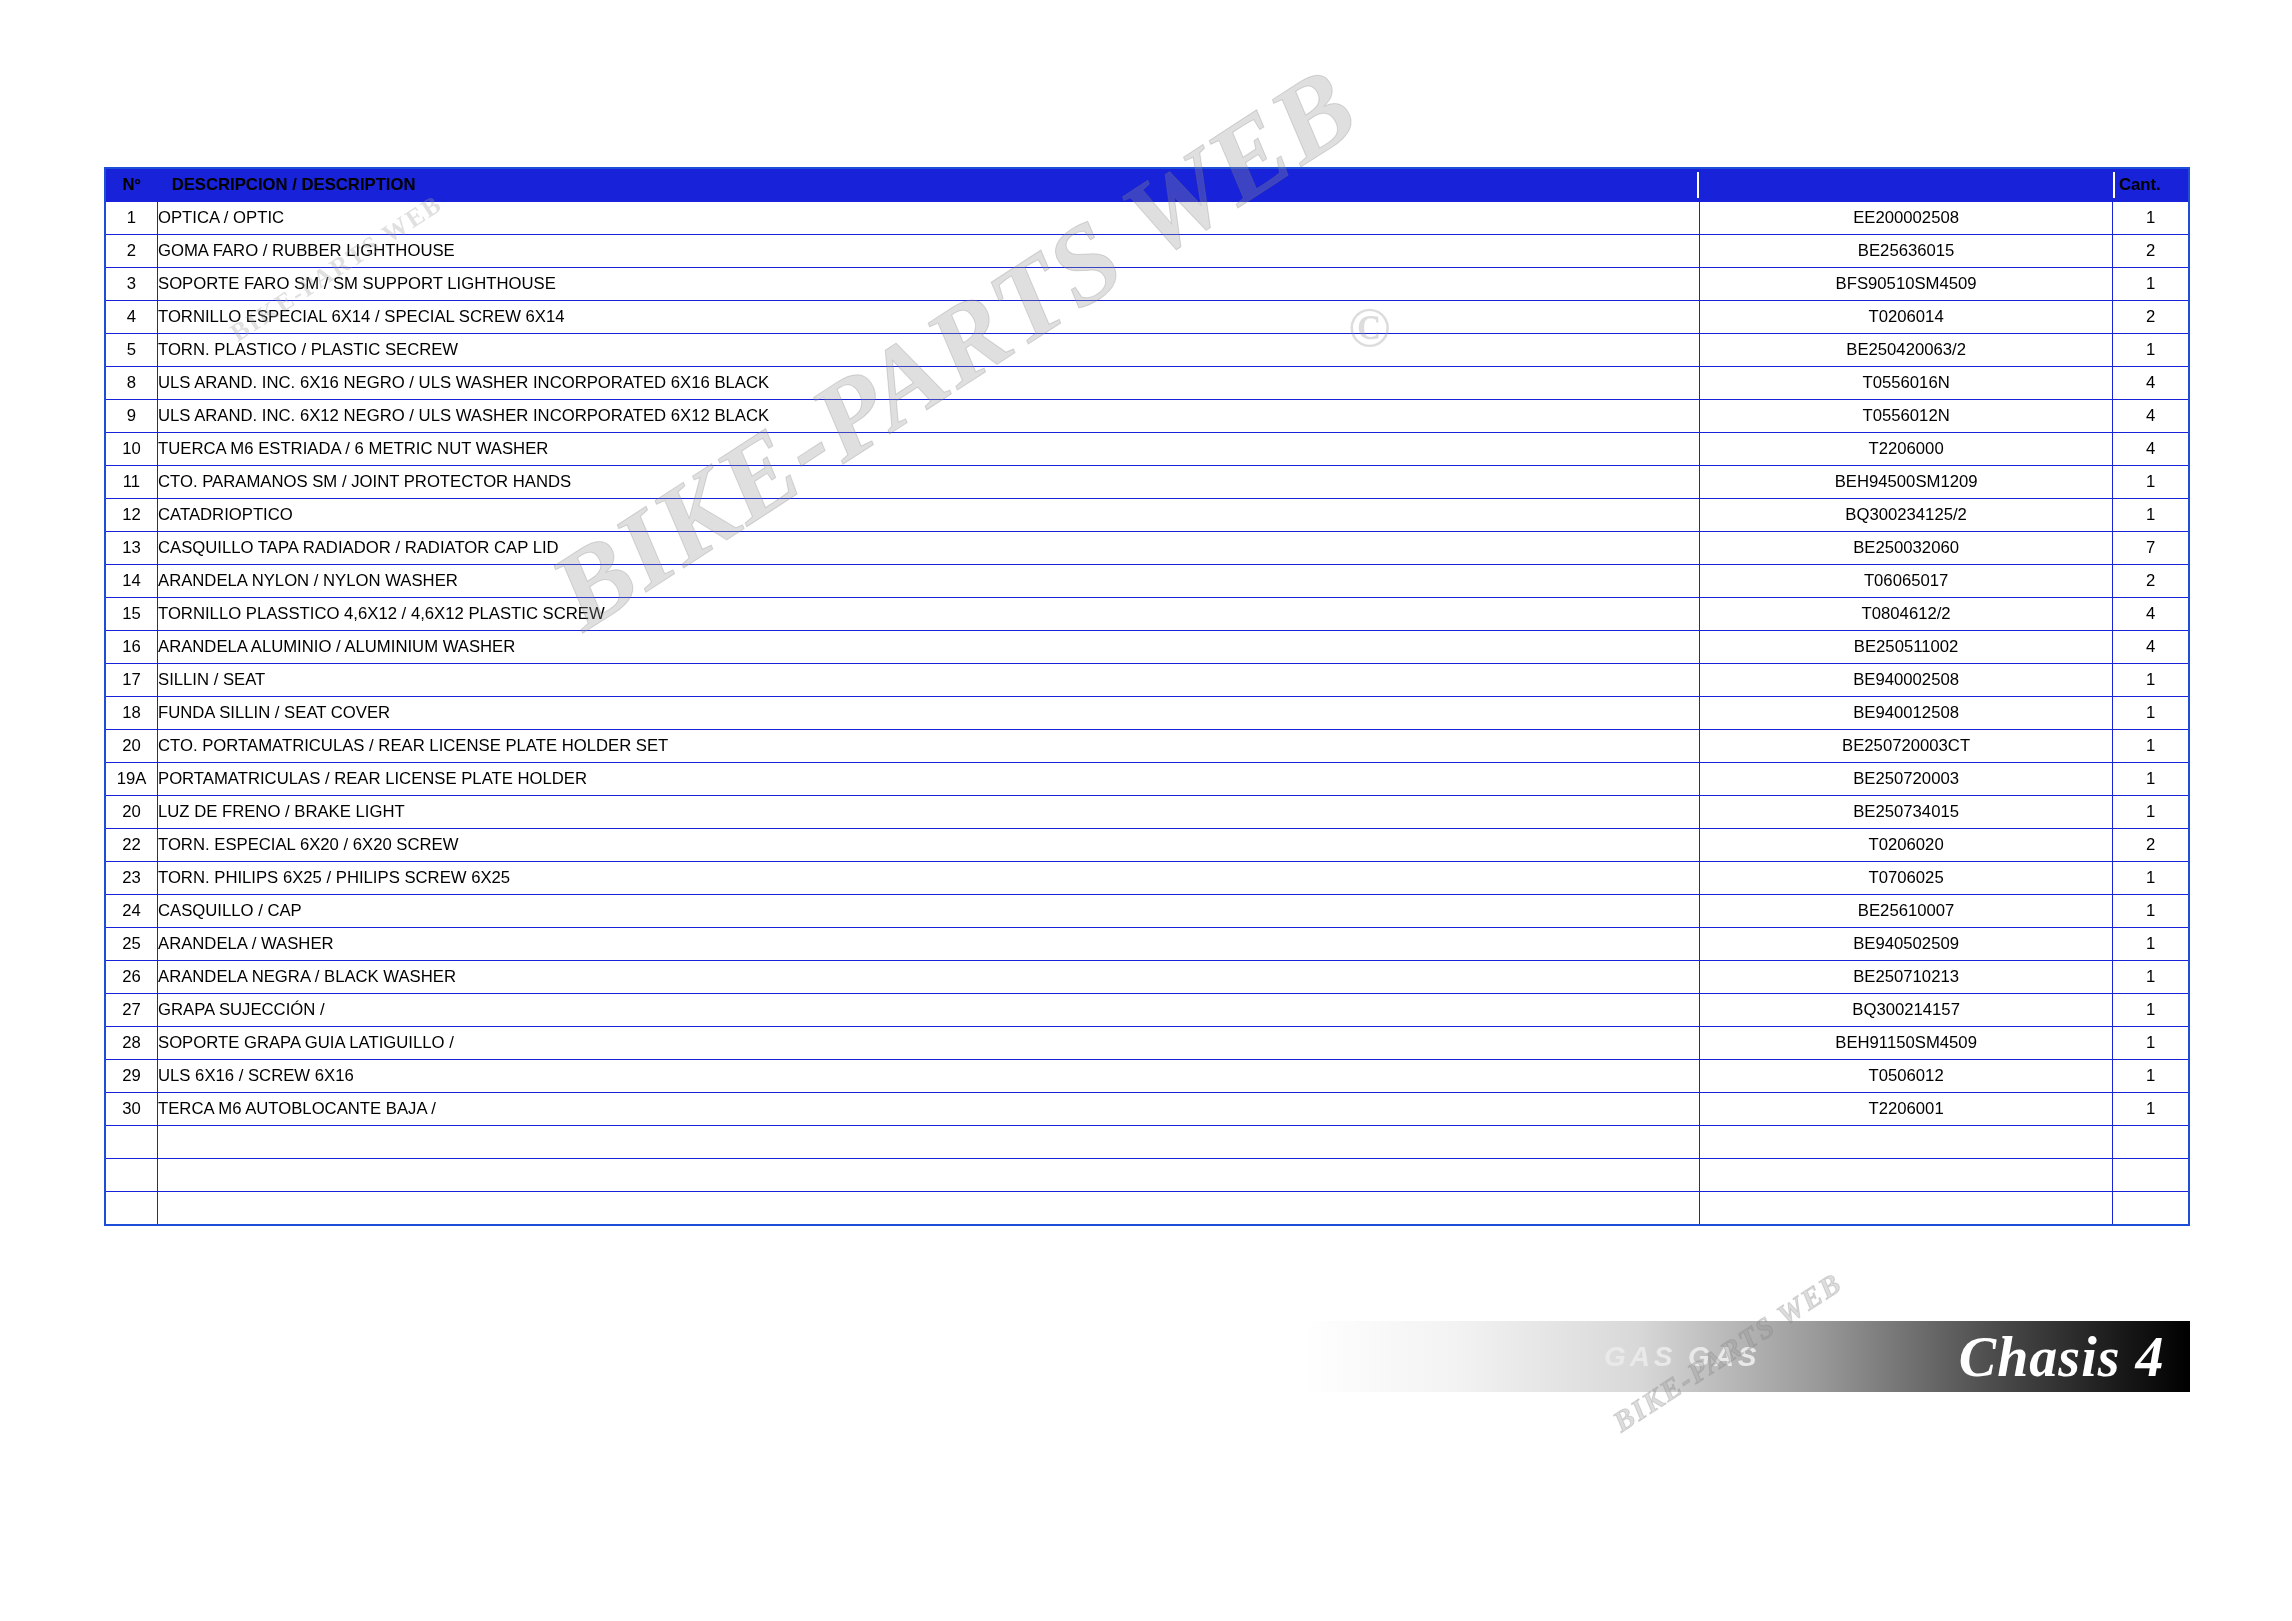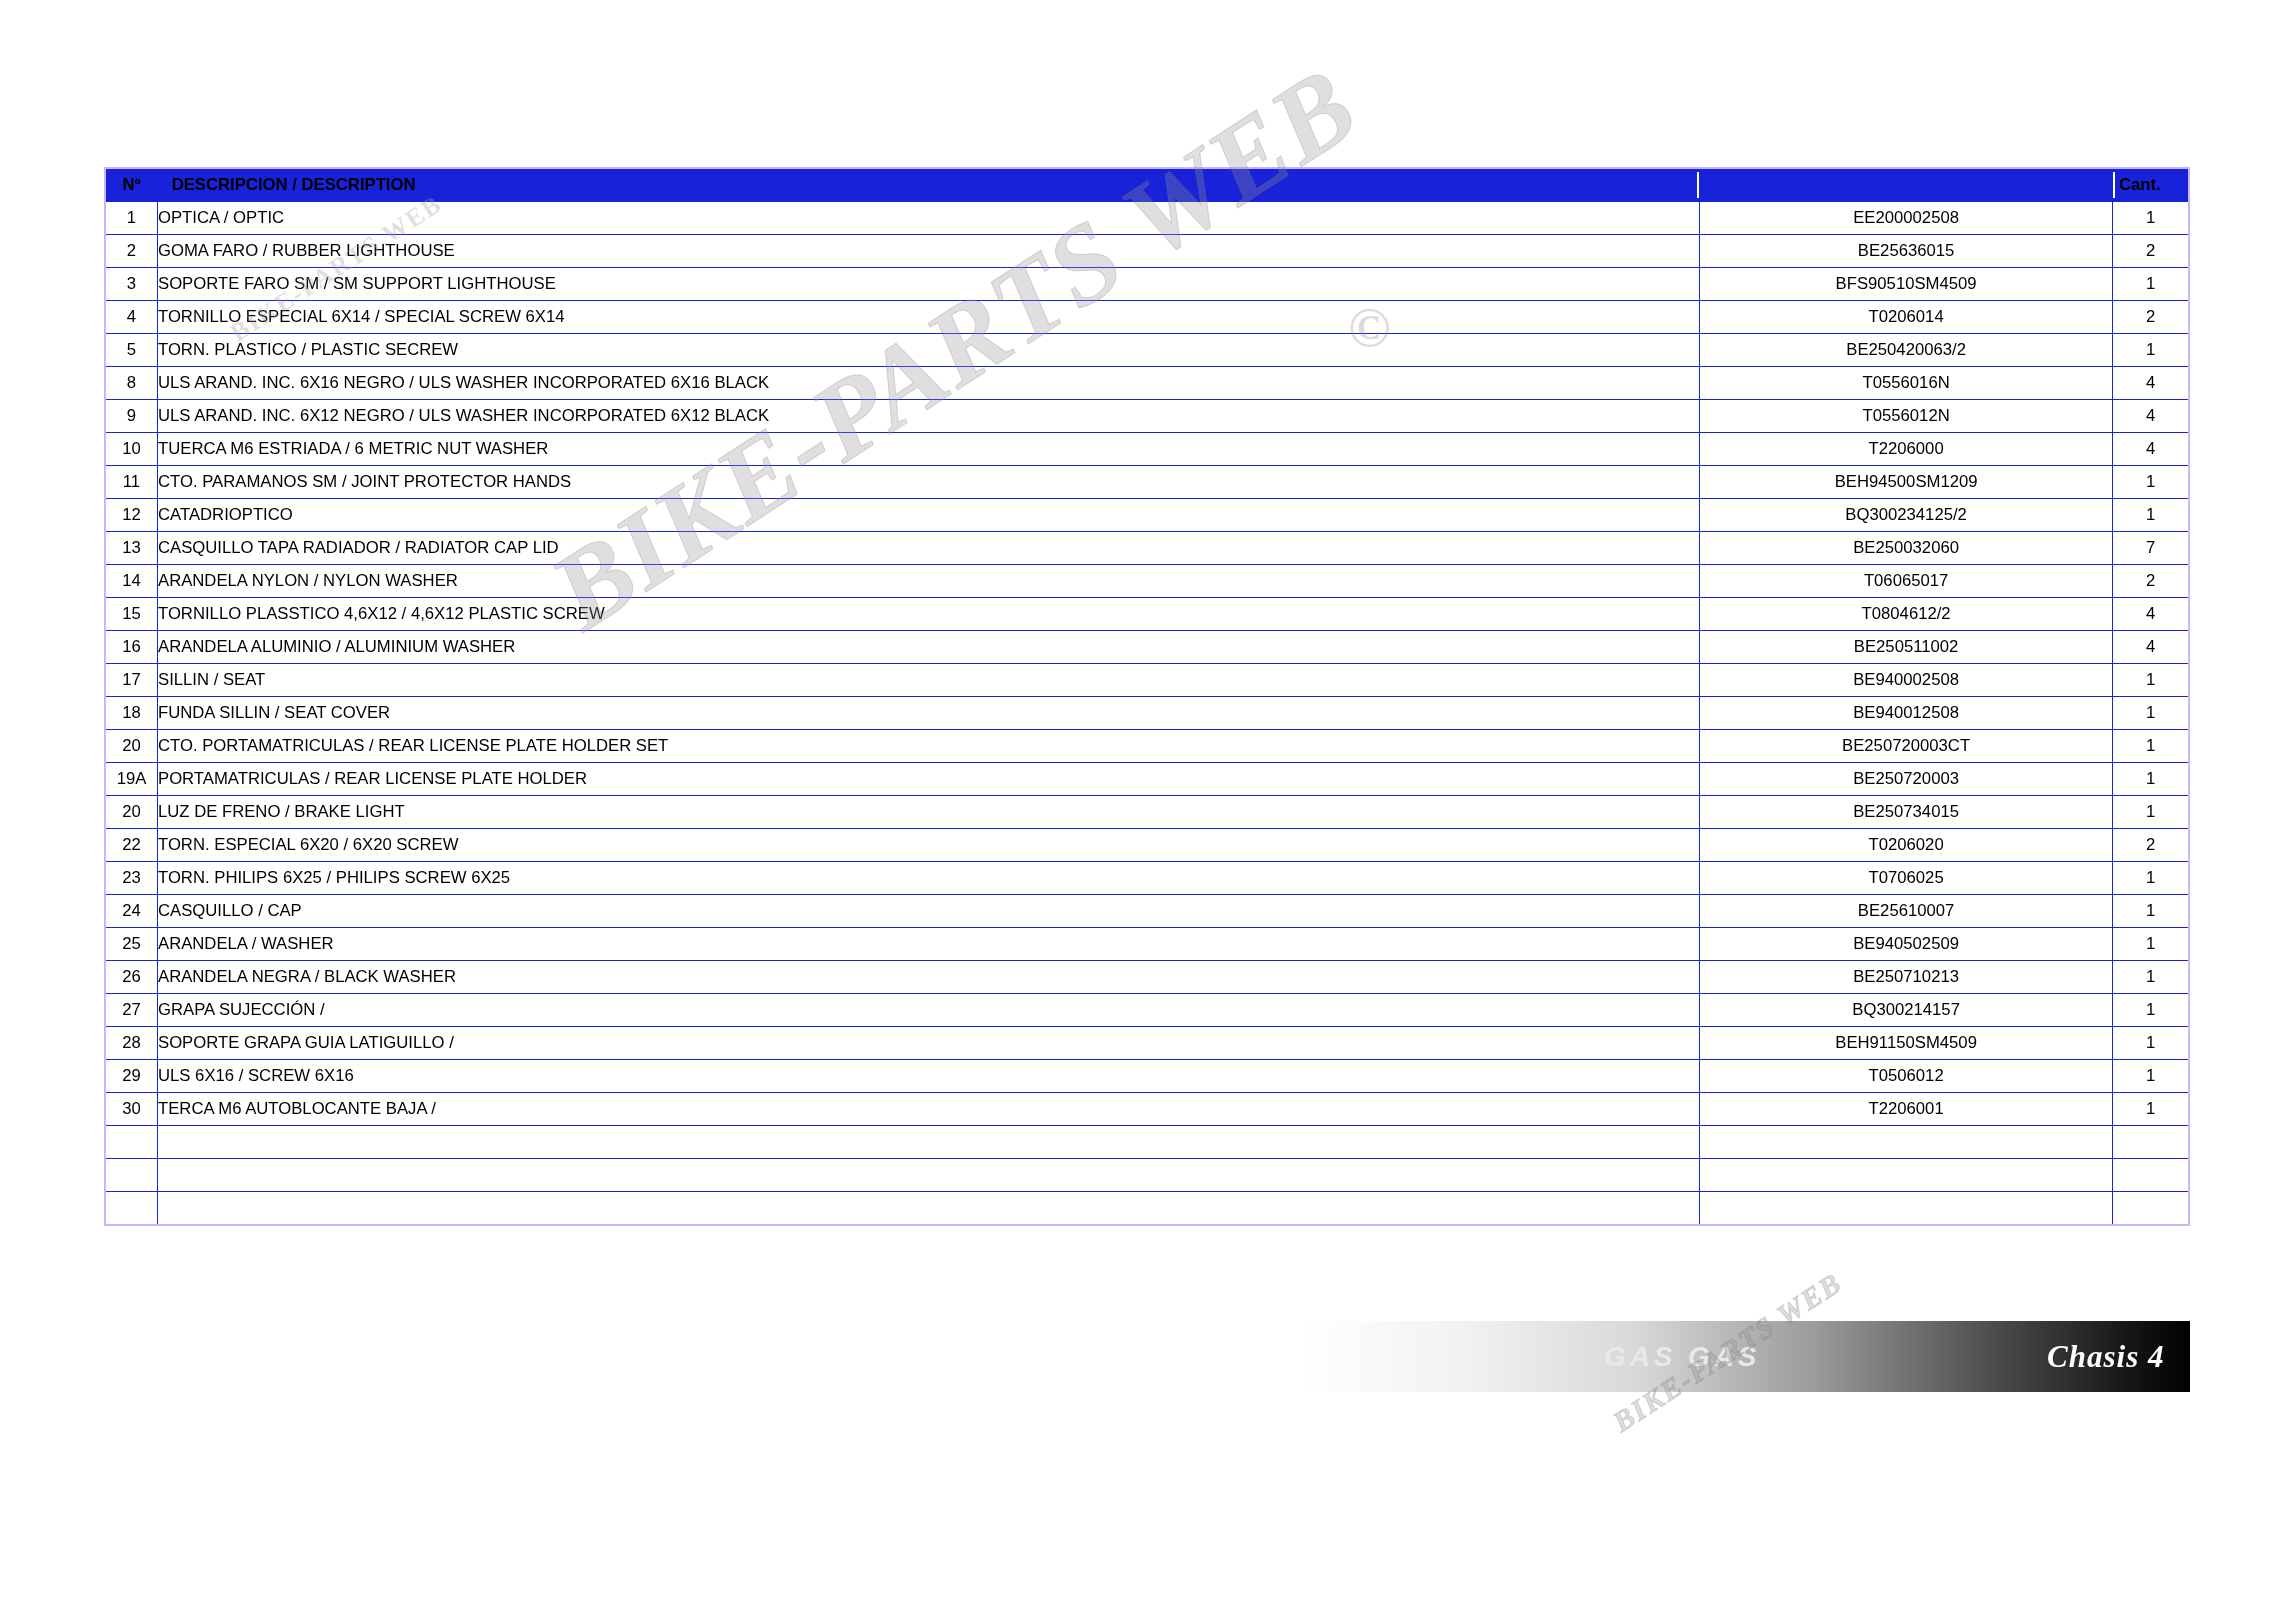--- a/index.html
+++ b/index.html
@@ -70,21 +70,21 @@
   .sheet {
     position: absolute;
     left: 104px;
     top: 167px;
     width: 2086px;
   }
   table.parts {
     width: 100%;
     border-collapse: collapse;
     table-layout: fixed;
-    border: 2px solid #c4b5fd;
+    border: 2px solid #1d4ed8;
   }
   table.parts th, table.parts td {
     border: 1px solid #1822d8;
     padding: 0;
     height: 32px;
     font-size: 16.7px;
     color: #000;
     vertical-align: middle;
   }
   thead th {
@@ -152,21 +152,21 @@
     font-style: italic;
     font-weight: bold;
     font-size: 28px;
     letter-spacing: 3.9px;
     color: #e9e9e9;
   }
   .chasis-text {
     font-family: "Liberation Serif", serif;
     font-style: italic;
     font-weight: bold;
-    font-size: 31px;
+    font-size: 56px;
     color: #ffffff;
     letter-spacing: 1px;
   }
 </style>
 </head>
 <body>
 
 <div class="watermark-layer">
   <div class="wm wm-small1">BIKE-PARTS WEB</div>
   <div class="wm wm-main">BIKE-PARTS WEB</div>

